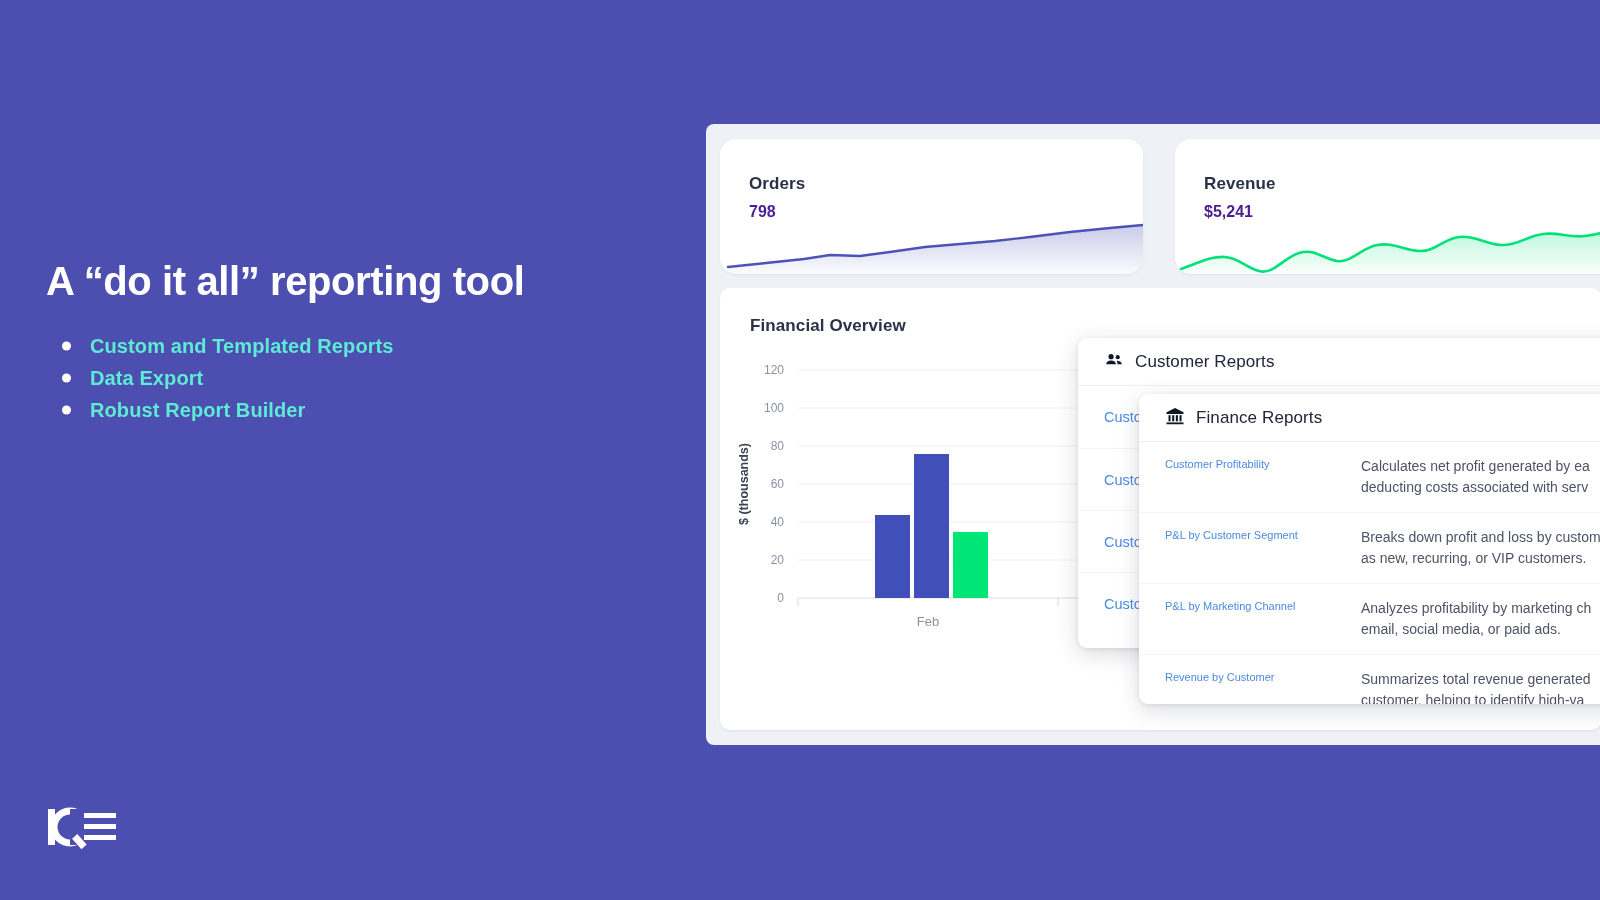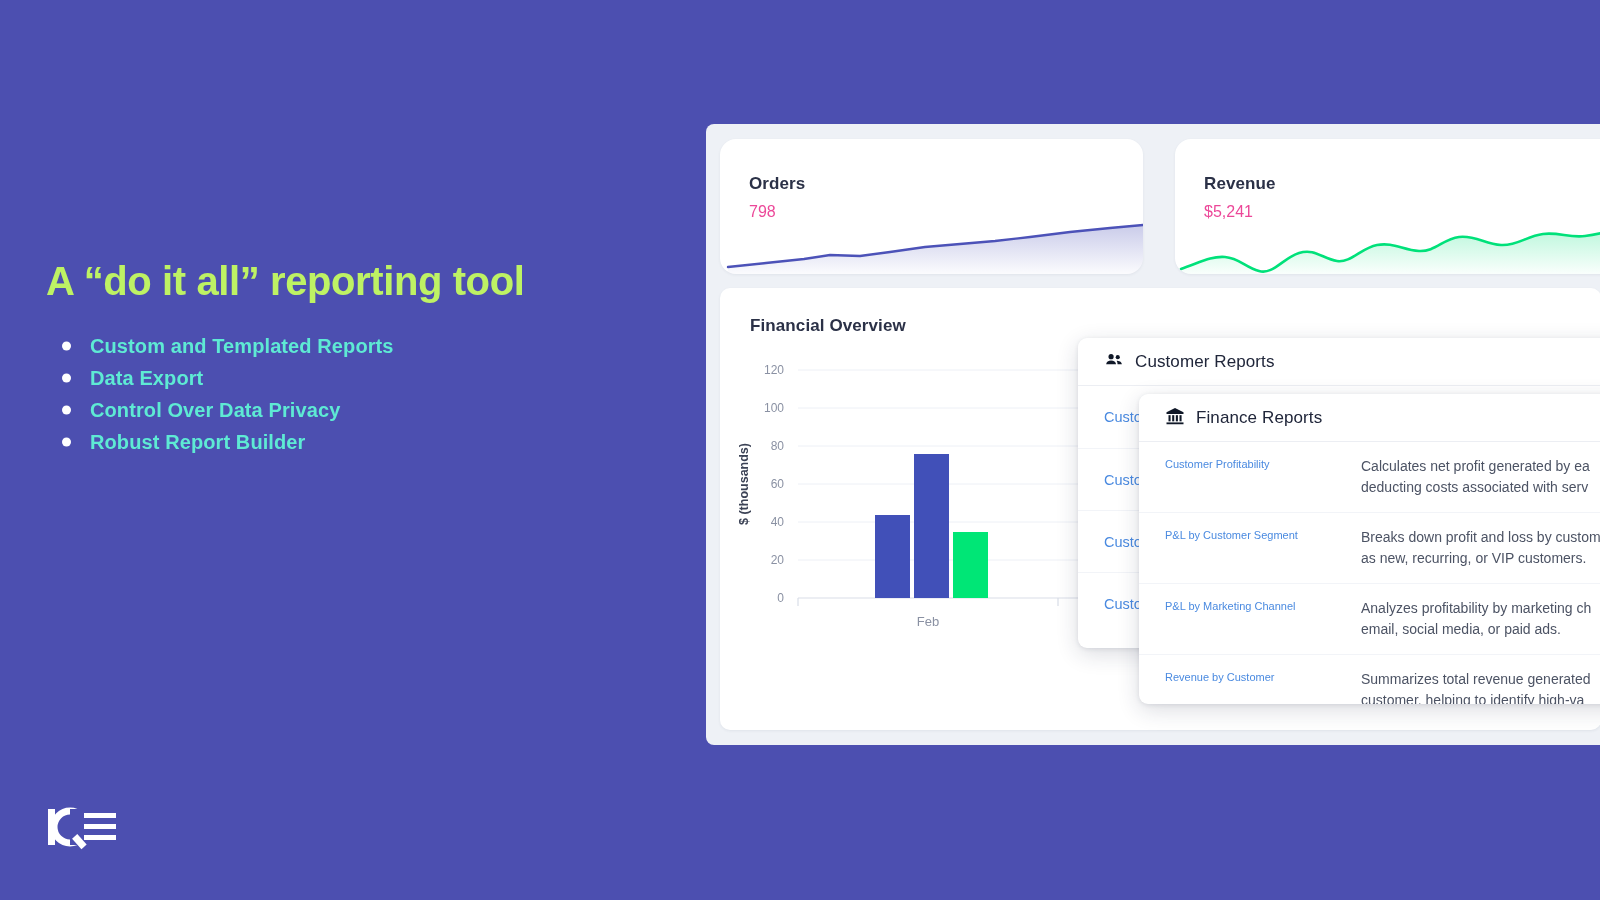--- a/index.html
+++ b/index.html
@@ -9,21 +9,21 @@
     font-family:"Liberation Sans", sans-serif;
     position:relative;
   }
 
   
   .left-panel { position:absolute; left:0; top:0; width:700px; height:900px; }
 
   .headline {
     position:absolute; left:46px; top:258px;
     width:620px;
-    font-size:40px; font-weight:bold; color:#bef264;
+    font-size:40px; font-weight:bold; color:#ffffff;
     letter-spacing:-0.4px; line-height:1.15;
   }
 
   .bullets { position:absolute; left:46px; top:330px; width:640px; list-style:none; }
   .bullets li {
     position:relative; padding-left:44px;
     font-size:20px; color:#5eead4; font-weight:700;
     line-height:1.6; letter-spacing:0.1px;
   }
   .bullets li .dot {
@@ -45,21 +45,21 @@
   .kpi-row { position:absolute; left:14px; top:15px; width:1000px; height:135px; }
   .kpi-card {
     position:absolute; top:0; height:135px;
     background:#ffffff; border-radius:16px;
     box-shadow:0 1px 3px rgba(40,50,90,0.07);
     overflow:hidden;
   }
   .kpi-card.orders  { left:0;   width:423px; }
   .kpi-card.revenue { left:455px; width:440px; }
   .kpi-title { position:absolute; left:29px; top:35px; font-size:17px; font-weight:bold; color:#2b3147; letter-spacing:0.1px; }
-  .kpi-value { position:absolute; left:29px; top:64px; font-size:16px; color:#ec4899; font-weight:400; }
+  .kpi-value { position:absolute; left:29px; top:64px; font-size:16px; color:#4c1d95; font-weight:700; }
   .kpi-spark { position:absolute; left:0; bottom:0; width:100%; height:60px; }
 
   .chart-card {
     position:absolute; left:14px; top:164px;
     width:881px; height:442px;
     background:#ffffff; border-radius:10px;
     box-shadow:0 1px 3px rgba(40,50,90,0.07);
     overflow:hidden;
   }
   .chart-title { position:absolute; left:30px; top:28px; font-size:17px; font-weight:bold; color:#2b3147; letter-spacing:0.1px; }
@@ -101,24 +101,20 @@
   <h1 class="headline">A “do it all” reporting tool</h1>
 
   <ul class="bullets">
     <li>
       <span class="dot"></span>
       <span>Custom and Templated Reports</span>
     </li>
     <li>
       <span class="dot"></span>
       <span>Data Export</span>
-    </li>
-    <li>
-      <span class="dot"></span>
-      <span>Control Over Data Privacy</span>
     </li>
     <li>
       <span class="dot"></span>
       <span>Robust Report Builder</span>
     </li>
   </ul>
 
   <div class="logo">
     <svg width="120" height="48" viewBox="0 0 120 48" aria-hidden="true">
       <rect x="2" y="6" width="7" height="36" fill="#ffffff"></rect>

